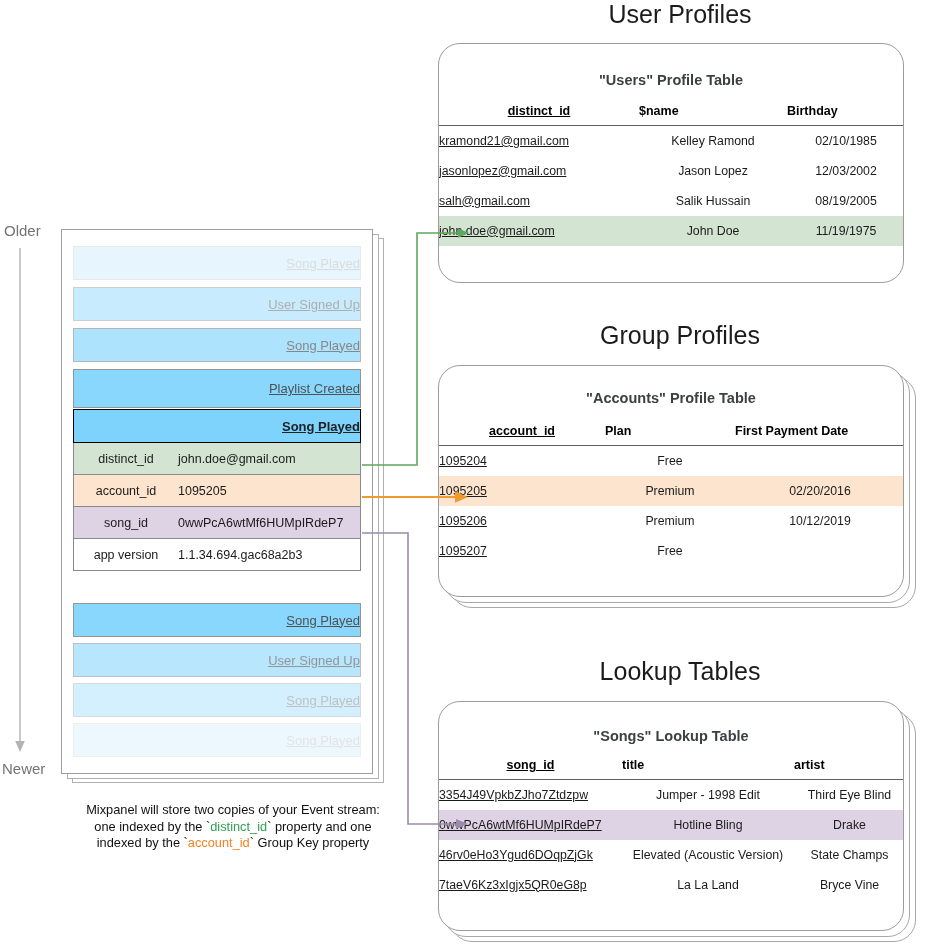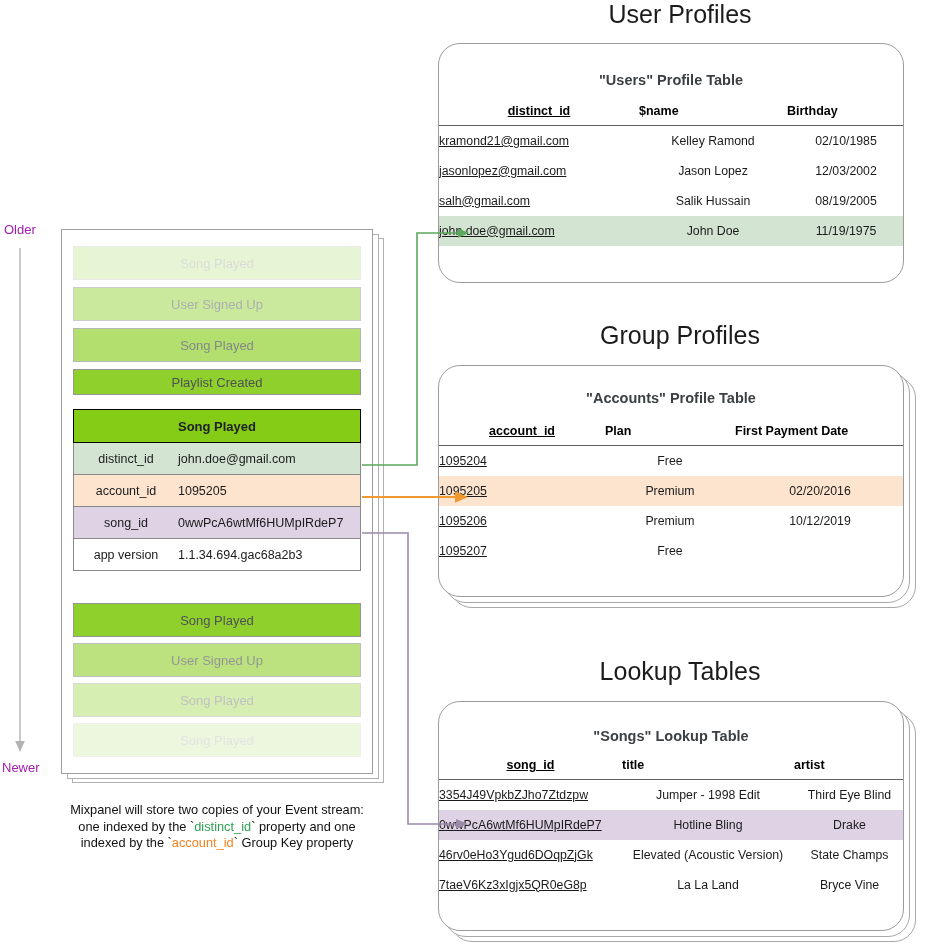--- a/index.html
+++ b/index.html
@@ -70,48 +70,49 @@
     background: #fff;
   }
   .ev-panel {
     position: absolute;
     border: 1.6px solid #9e9e9e;
     background: #fff;
   }
   .ev-card {
     position: absolute;
     border: 1.3px solid #8a8a8a;
-    background: #84cc16;
+    background: #7dd3fc;
     display: flex;
     align-items: center;
-    justify-content: center;
+    justify-content: flex-end;
     font-size: 13px;
     color: #3c4043;
+    text-decoration: underline;
   }
   .ev-card.sel {
     border: 1.9px solid #000;
     font-weight: bold;
     color: #202124;
   }
   .prop-row {
     position: absolute;
     border: 1.2px solid #8a8a8a;
     border-top: none;
     display: flex;
     align-items: center;
     font-size: 12.5px;
     color: #1b1b1b;
   }
   .prop-k { width: 104px; text-align: center; }
   .prop-v { flex: 1; }
 
   .axis-label {
     position: absolute;
-    font-size: 13px;
-    color: #a21caf;
+    font-size: 15px;
+    color: #737373;
   }
 
   .caption {
     position: absolute;
     text-align: center;
     font-size: 12.8px;
     line-height: 16.5px;
     color: #111;
   }
   .c-green { color: #2e9e52; }
@@ -142,21 +143,21 @@
   <div id="events-before">
       <div class="ev-card" style="left: 73px; top: 246px; width: 288px; height: 34px; opacity: 0.18;">
         <span>Song Played</span>
       </div>
       <div class="ev-card" style="left: 73px; top: 287px; width: 288px; height: 34px; opacity: 0.42;">
         <span>User Signed Up</span>
       </div>
       <div class="ev-card" style="left: 73px; top: 328px; width: 288px; height: 34px; opacity: 0.62;">
         <span>Song Played</span>
       </div>
-      <div class="ev-card" style="left: 73px; top: 369px; width: 288px; height: 26px; opacity: 0.9;">
+      <div class="ev-card" style="left: 73px; top: 369px; width: 288px; height: 39px; opacity: 0.9;">
         <span>Playlist Created</span>
       </div>
     </div>
 
   <div class="ev-card sel" style="left:73px; top:409px; width:288px; height:34px;">
     <span>Song Played</span>
   </div>
   <div id="event-props">
       <div class="prop-row" style="left: 73px; top: 443px; width: 288px; height: 32px; background: rgb(211, 229, 210);">
         <div class="prop-k">distinct_id</div>
@@ -184,21 +185,21 @@
         <span>User Signed Up</span>
       </div>
       <div class="ev-card" style="left: 73px; top: 683px; width: 288px; height: 34px; opacity: 0.32;">
         <span>Song Played</span>
       </div>
       <div class="ev-card" style="left: 73px; top: 723px; width: 288px; height: 34px; opacity: 0.14;">
         <span>Song Played</span>
       </div>
     </div>
 
-  <div class="caption" style="left:36px; top:802px; width:362px;">
+  <div class="caption" style="left:52px; top:802px; width:362px;">
     <div>Mixpanel will store two copies of your Event stream:</div>
     <div>
       <span>one indexed by the `</span><span class="c-green">distinct_id</span><span>` property and one</span>
     </div>
     <div>
       <span>indexed by the `</span><span class="c-orange">account_id</span><span>` Group Key property</span>
     </div>
   </div>
 
   <div class="card-front" style="left:438px; top:43px; width:466px; height:240px;">

